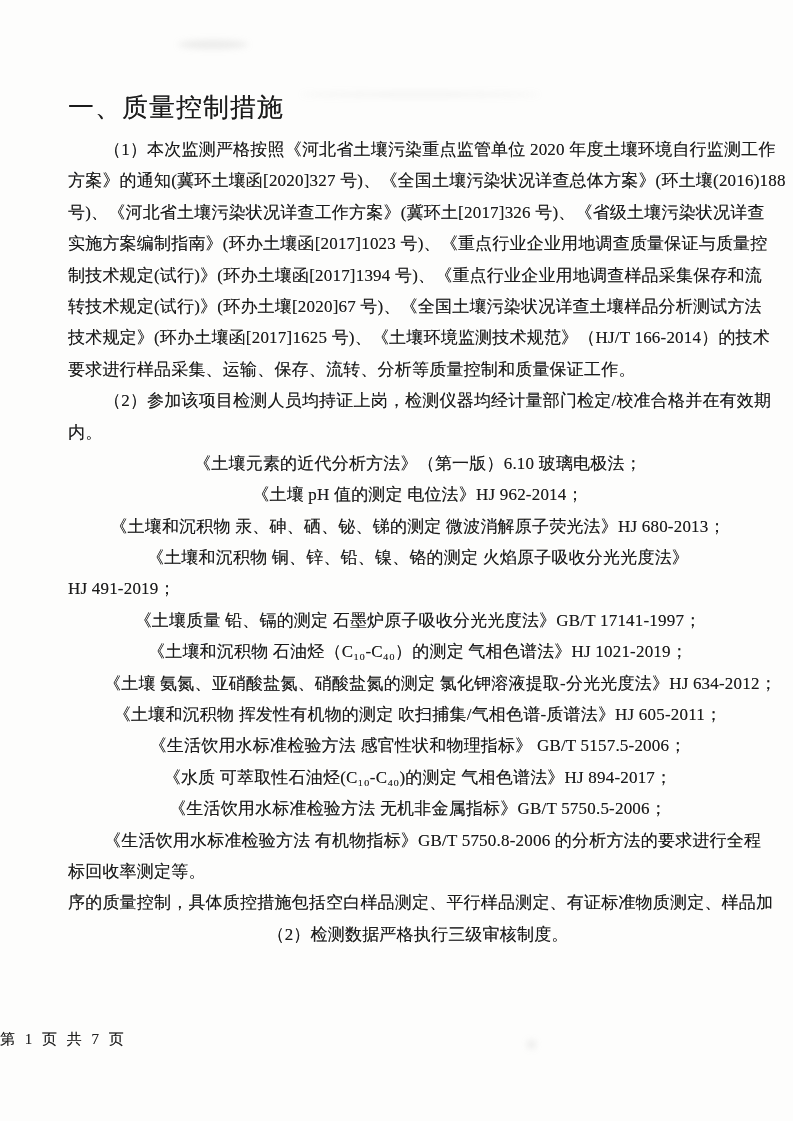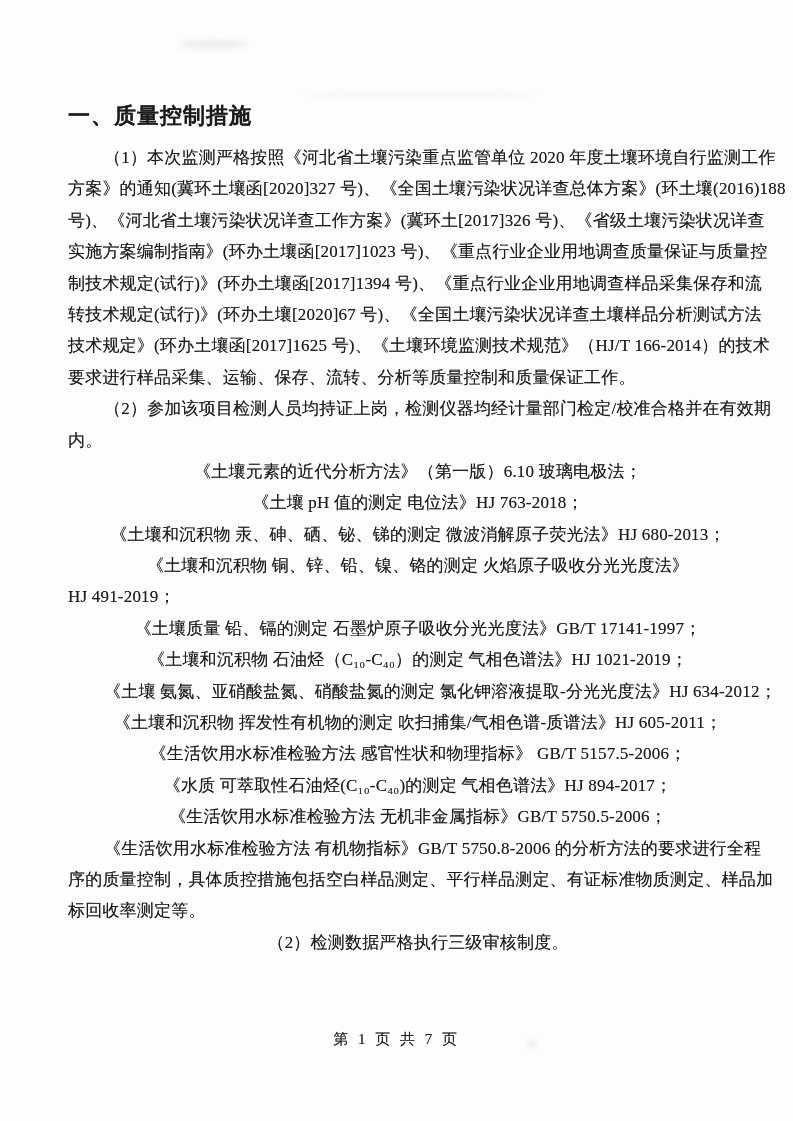--- a/index.html
+++ b/index.html
@@ -16,45 +16,45 @@
     font-family: "Liberation Serif", "DejaVu Serif", serif;
     color: #1b1b1b;
   }
   .content {
     position: absolute;
     left: 68px;
     top: 94px;
     width: 664px;
   }
   .doc-title {
-    font-size: 22px;
-    font-weight: 700;
+    font-size: 26px;
+    font-weight: 400;
     line-height: 27px;
-    margin: 8px 0 13px 0;
+    margin: 0 0 13px 0;
     letter-spacing: 1px;
     text-shadow: 0 0 0.6px rgba(20,20,20,0.6);
   }
   .ln {
     font-size: 17px;
     line-height: 31.4px;
     height: 31.4px;
     white-space: nowrap;
     letter-spacing: 0.2px;
     text-shadow: 0 0 0.5px rgba(30,30,30,0.55);
   }
   .ln.ind {
     padding-left: 36px;
     text-align: center;
   }
   .footer {
     position: absolute;
     left: 0;
     right: 0;
     top: 1030px;
-    text-align: center;
+    text-align: left;
     font-size: 15px;
     letter-spacing: 3px;
     color: #222;
     text-shadow: 0 0 0.5px rgba(30,30,30,0.5);
   }
   .smudge {
     position: absolute;
     border-radius: 50%;
     filter: blur(3px);
     background: rgba(150,150,150,0.16);
@@ -78,34 +78,34 @@
         <div class="ln">方案》的通知(冀环土壤函[2020]327 号)、《全国土壤污染状况详查总体方案》(环土壤(2016)188</div>
         <div class="ln">号)、《河北省土壤污染状况详查工作方案》(冀环土[2017]326 号)、《省级土壤污染状况详查</div>
         <div class="ln">实施方案编制指南》(环办土壤函[2017]1023 号)、《重点行业企业用地调查质量保证与质量控</div>
         <div class="ln">制技术规定(试行)》(环办土壤函[2017]1394 号)、《重点行业企业用地调查样品采集保存和流</div>
         <div class="ln">转技术规定(试行)》(环办土壤[2020]67 号)、《全国土壤污染状况详查土壤样品分析测试方法</div>
         <div class="ln">技术规定》(环办土壤函[2017]1625 号)、《土壤环境监测技术规范》（HJ/T 166-2014）的技术</div>
         <div class="ln">要求进行样品采集、运输、保存、流转、分析等质量控制和质量保证工作。</div>
         <div class="ln ind">（2）参加该项目检测人员均持证上岗，检测仪器均经计量部门检定/校准合格并在有效期</div>
         <div class="ln">内。</div>
         <div class="ln ind">《土壤元素的近代分析方法》（第一版）6.10 玻璃电极法；</div>
-        <div class="ln ind">《土壤  pH 值的测定  电位法》HJ 763-2018；</div>
+        <div class="ln ind">《土壤  pH 值的测定  电位法》HJ 962-2014；</div>
         <div class="ln ind">《土壤和沉积物  汞、砷、硒、铋、锑的测定  微波消解原子荧光法》HJ 680-2013；</div>
         <div class="ln ind">《土壤和沉积物  铜、锌、铅、镍、铬的测定  火焰原子吸收分光光度法》</div>
         <div class="ln">HJ 491-2019；</div>
         <div class="ln ind">《土壤质量  铅、镉的测定  石墨炉原子吸收分光光度法》GB/T 17141-1997；</div>
         <div class="ln ind">《土壤和沉积物  石油烃（C₁₀-C₄₀）的测定  气相色谱法》HJ 1021-2019；</div>
         <div class="ln ind">《土壤  氨氮、亚硝酸盐氮、硝酸盐氮的测定  氯化钾溶液提取-分光光度法》HJ 634-2012；</div>
         <div class="ln ind">《土壤和沉积物  挥发性有机物的测定  吹扫捕集/气相色谱-质谱法》HJ 605-2011；</div>
         <div class="ln ind">《生活饮用水标准检验方法  感官性状和物理指标》 GB/T 5157.5-2006；</div>
         <div class="ln ind">《水质  可萃取性石油烃(C₁₀-C₄₀)的测定  气相色谱法》HJ 894-2017；</div>
         <div class="ln ind">《生活饮用水标准检验方法  无机非金属指标》GB/T 5750.5-2006；</div>
         <div class="ln ind">《生活饮用水标准检验方法  有机物指标》GB/T 5750.8-2006 的分析方法的要求进行全程</div>
+        <div class="ln">标回收率测定等。</div>
         <div class="ln">序的质量控制，具体质控措施包括空白样品测定、平行样品测定、有证标准物质测定、样品加</div>
-        <div class="ln">标回收率测定等。</div>
         <div class="ln ind">（2）检测数据严格执行三级审核制度。</div>
       </div>
   </div>
 
   <div class="footer">第 1 页 共 7 页</div>
 
   <div class="smudge smudge-b"></div>
 </div>
 
 </body></html>

